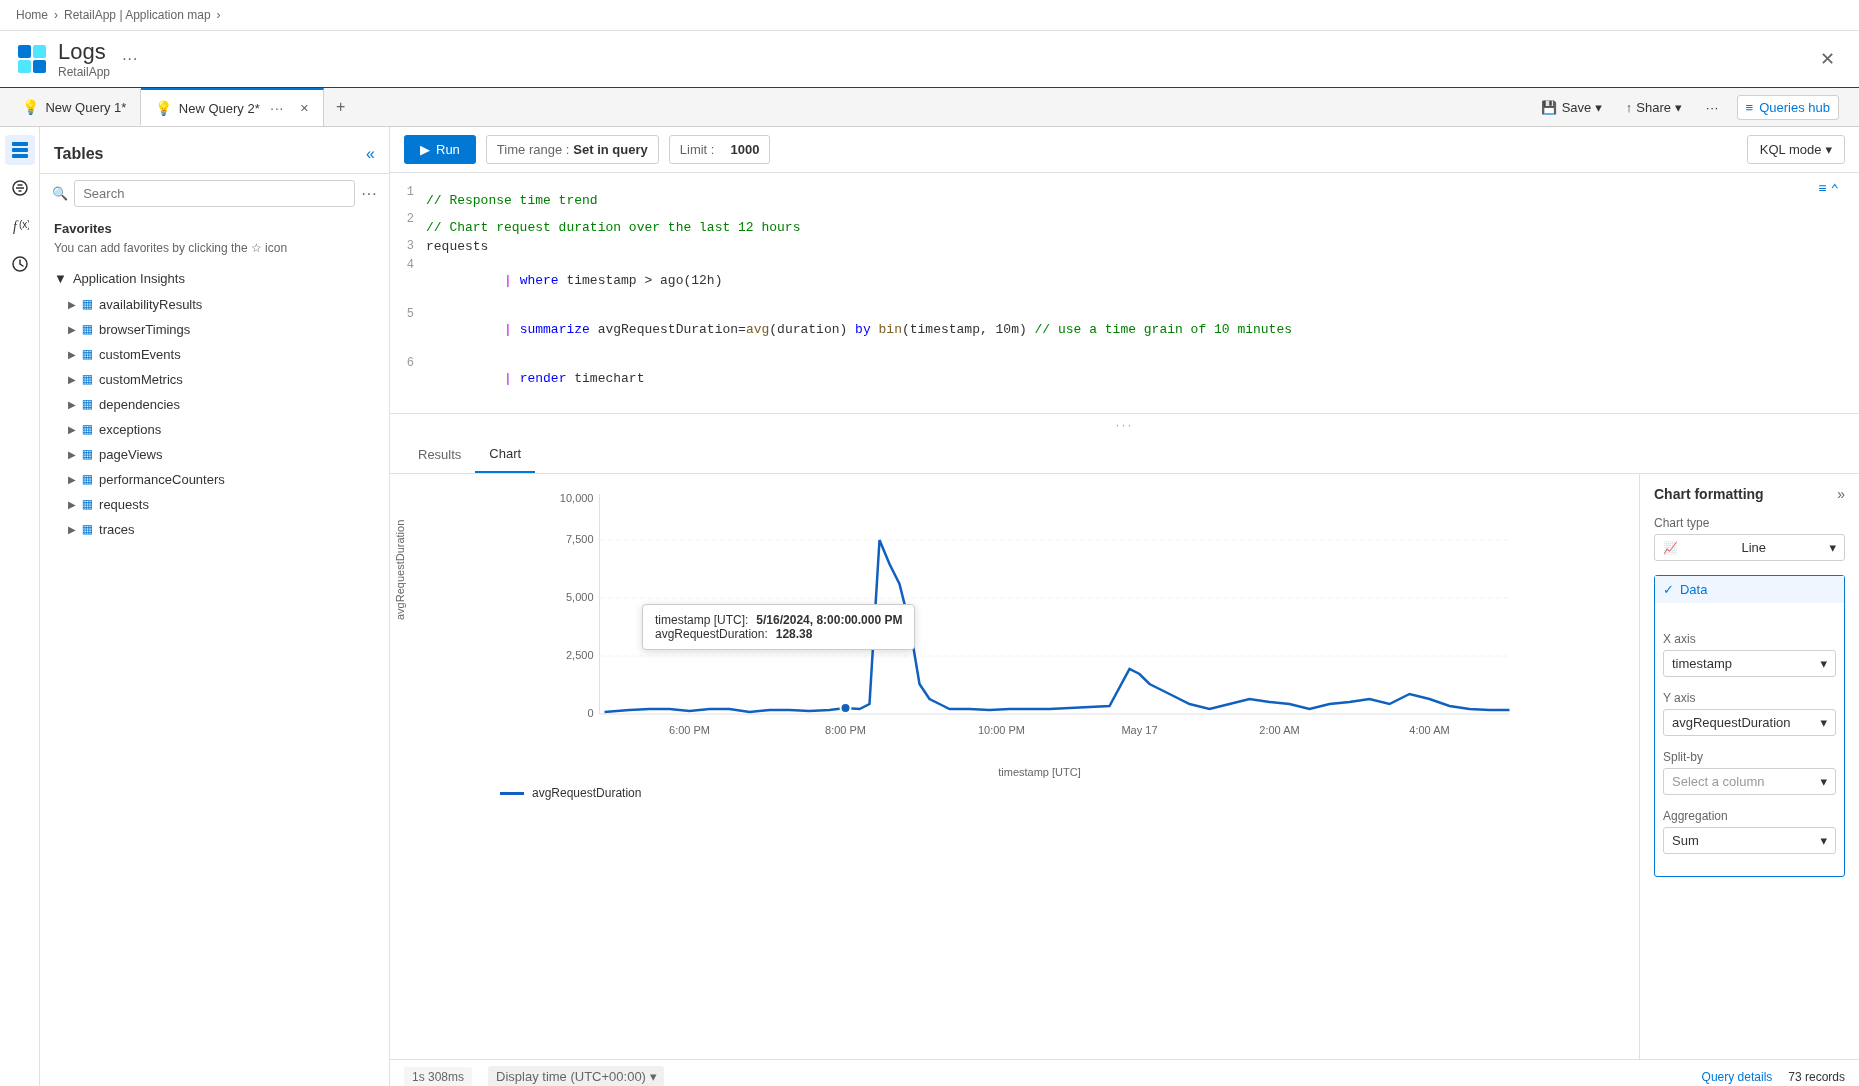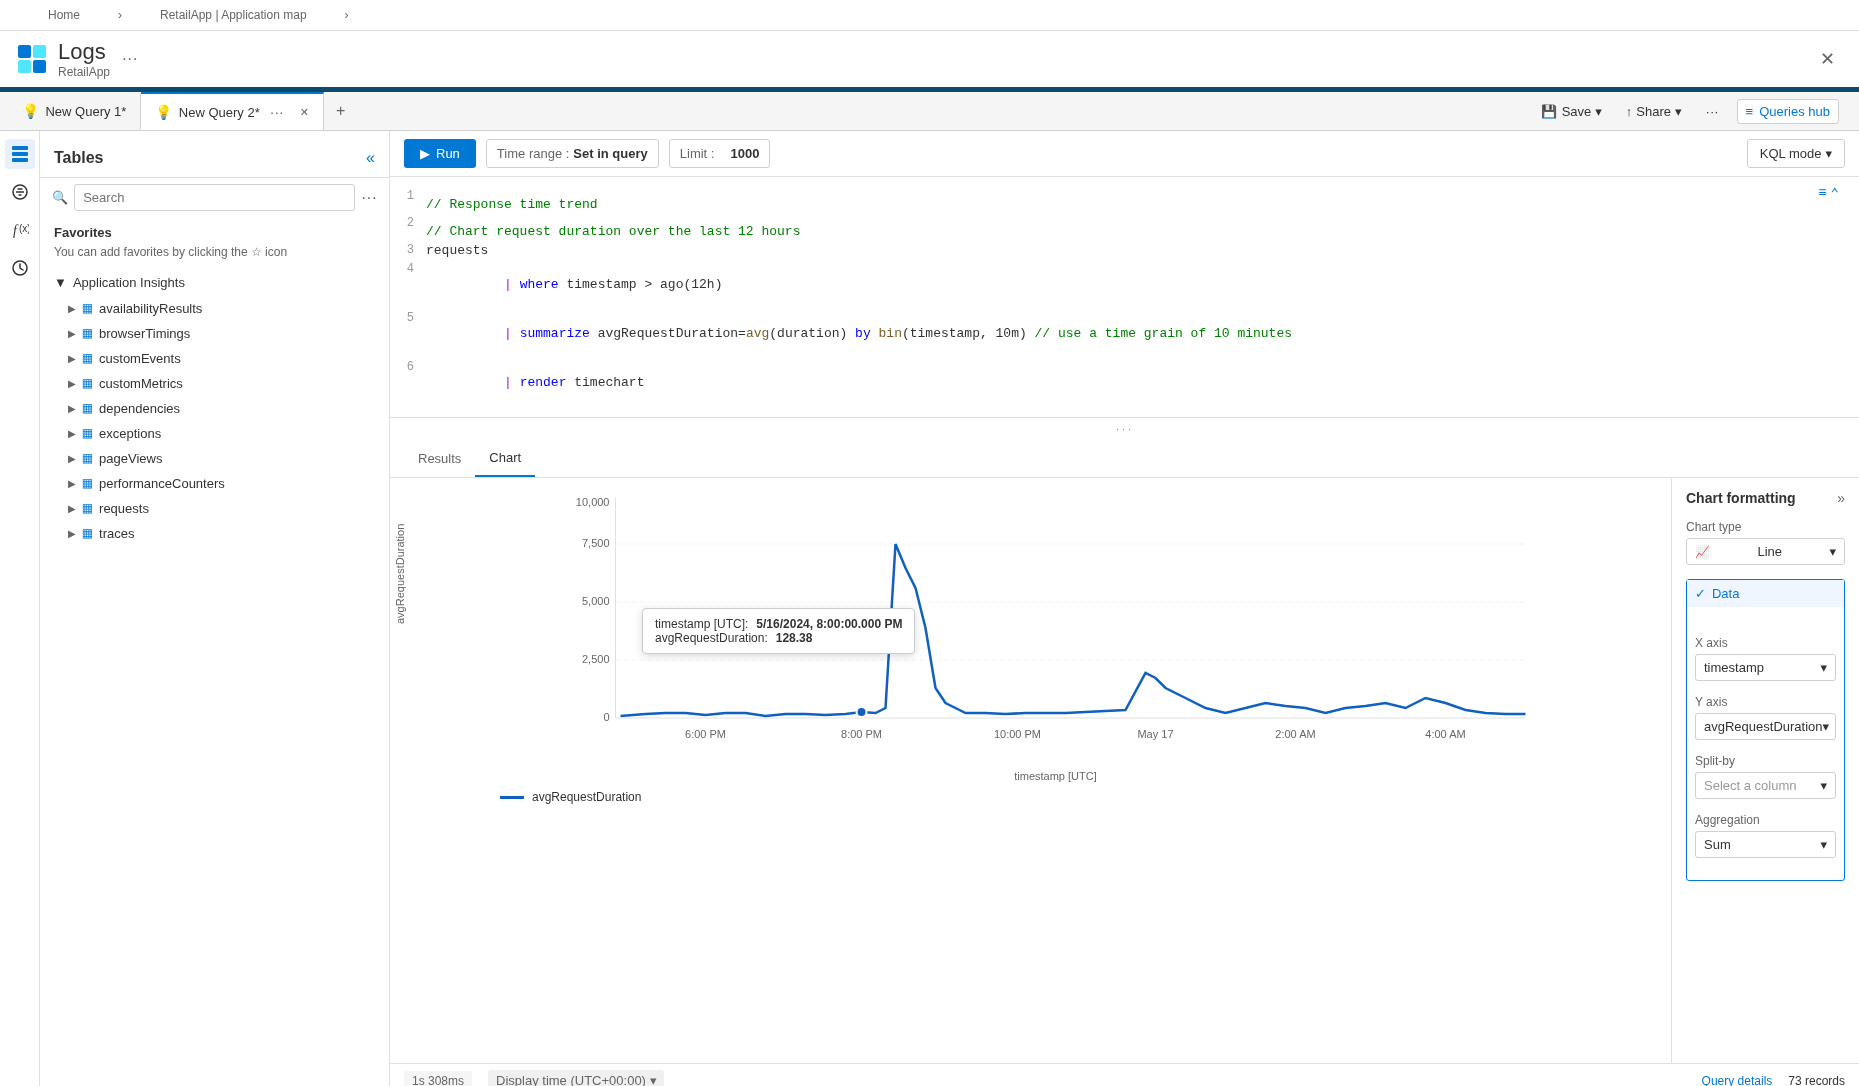--- a/index.html
+++ b/index.html
@@ -1,23 +1,23 @@
 <!DOCTYPE html>
 <html><head>
   <meta charset="utf-8">
   <style>
     * { box-sizing: border-box; margin: 0; padding: 0; }
     body { font-family: 'Segoe UI', Arial, sans-serif; font-size: 13px; background: #fff; color: #333; overflow: hidden; }
 
     
     .breadcrumb { display: flex; align-items: center; gap: 6px; padding: 8px 16px; font-size: 12px; color: #0078d4; background: #fff; border-bottom: 1px solid #e0e0e0; }
-    .breadcrumb span { color: #666; margin-left: 32px; }
-
-    
-    .app-header { display: flex; align-items: center; padding: 8px 16px; background: #fff; border-bottom: 5px solid #0c4a6e; }
+    .breadcrumb span { color: #666; }
+
+    
+    .app-header { display: flex; align-items: center; padding: 8px 16px; background: #fff; border-bottom: 1px solid #0c4a6e; }
     .app-logo { width: 32px; height: 32px; margin-right: 10px; }
     .app-title { font-size: 22px; font-weight: 300; color: #333; margin-right: 8px; }
     .app-subtitle { font-size: 12px; color: #666; }
     .app-more { margin-left: 8px; color: #666; cursor: pointer; font-size: 16px; }
     .header-spacer { flex: 1; }
     .close-btn { font-size: 18px; color: #666; cursor: pointer; padding: 4px 8px; }
 
     
     .tab-bar { display: flex; align-items: center; background: #f5f5f5; border-bottom: 1px solid #d0d0d0; padding: 0 8px; }
     .tab { display: flex; align-items: center; padding: 10px 14px; font-size: 13px; cursor: pointer; border-right: 1px solid #d0d0d0; background: #f5f5f5; color: #333; gap: 6px; white-space: nowrap; }
@@ -76,21 +76,21 @@
     .c-comment { color: #008000; margin-top: 8px; }
     .c-table { color: #333; }
 
     
     .results-area { flex: 1; display: flex; flex-direction: column; overflow: hidden; }
     .results-tabs { display: flex; align-items: center; padding: 0 14px; border-bottom: 1px solid #e0e0e0; background: #fff; }
     .results-tab { padding: 10px 14px; font-size: 13px; cursor: pointer; color: #666; }
     .results-tab.active { color: #333; border-bottom: 2px solid #0078d4; font-weight: 500; }
     .chart-area { flex: 1; display: flex; overflow: hidden; }
     .chart-main { flex: 1; position: relative; overflow: hidden; padding: 10px 20px; }
-    .chart-formatting { width: 188px; border-left: 1px solid #e0e0e0; padding: 12px 14px; overflow-y: auto; background: #fff; }
+    .chart-formatting { width: 220px; border-left: 1px solid #e0e0e0; padding: 12px 14px; overflow-y: auto; background: #fff; }
     .chart-formatting-header { display: flex; align-items: center; justify-content: space-between; margin-bottom: 14px; }
     .chart-formatting-title { font-size: 14px; font-weight: 600; }
     .chart-collapse-btn { font-size: 14px; color: #666; cursor: pointer; }
     .cf-section { margin-bottom: 14px; }
     .cf-label { font-size: 12px; color: #666; margin-bottom: 4px; }
     .cf-select { display: flex; align-items: center; justify-content: space-between; border: 1px solid #d0d0d0; padding: 5px 8px; border-radius: 3px; font-size: 13px; cursor: pointer; background: #fff; }
     .cf-data-section { border: 1px solid #0078d4; border-radius: 3px; margin-bottom: 14px; }
     .cf-data-header { display: flex; align-items: center; gap: 6px; padding: 6px 8px; background: #f0f6ff; font-size: 13px; font-weight: 500; color: #0078d4; }
     .cf-data-body { padding: 8px; margin-top: 21px; }
 

